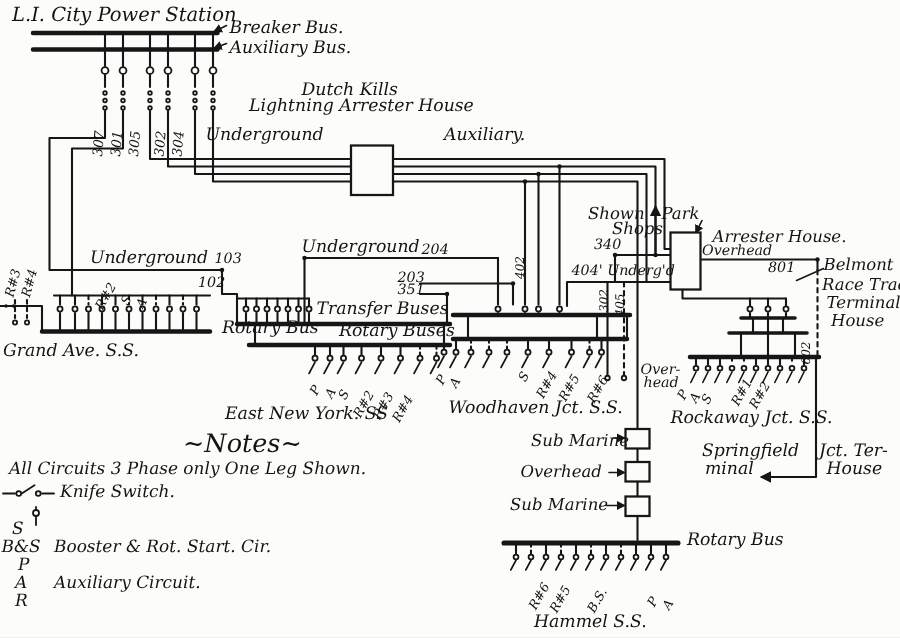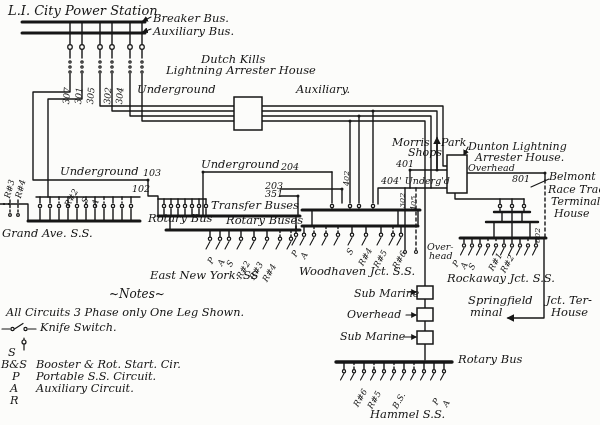--- a/index.html
+++ b/index.html
@@ -272,26 +272,25 @@
 
   <div class="lbl" style="left:299px;top:266px">Woodhaven Jct. S.S.</div>
   <div class="v90" style="left:343px;top:186px">402</div>
   <div class="tap" style="left:290px;top:254px">P</div>
   <div class="tap" style="left:299px;top:256px">A</div>
   <div class="tap" style="left:345px;top:252px">S</div>
   <div class="tap" style="left:357px;top:263px">R#4</div>
   <div class="tap" style="left:372px;top:265px">R#5</div>
   <div class="tap" style="left:391px;top:266px">R#6</div>
 
-  <div class="md lbl" style="left:392px;top:137px">Morris</div>
+  <div class="md lbl" style="left:392px;top:137px">Shown</div>
   <div class="md lbl" style="left:441px;top:137px">Park</div>
   <div class="md lbl" style="left:408px;top:147px">Shops</div>
-  <div class="sm lbl" style="left:396px;top:159px">401</div>
-
-  <div class="md lbl" style="left:468px;top:141px">Dunton Lightning</div>
+  <div class="sm lbl" style="left:396px;top:159px">340</div>
+
   <div class="md lbl" style="left:475px;top:152px">Arrester House.</div>
   <div class="sm lbl" style="left:468px;top:163px">Overhead</div>
   <div class="sm lbl" style="left:381px;top:176px">404' Underg'd</div>
   <div class="v90" style="left:399px;top:208px">302</div>
   <div class="v90" style="left:410px;top:211px">405</div>
 
   <div class="sm lbl" style="left:512px;top:174px">801</div>
   <div class="md lbl" style="left:549px;top:171px">Belmont</div>
   <div class="md lbl" style="left:548px;top:184px">Race Track</div>
   <div class="md lbl" style="left:551px;top:196px">Terminal</div>
@@ -309,32 +308,31 @@
 
   <div class="lbl" style="left:468px;top:295px">Springfield</div>
   <div class="lbl" style="left:546px;top:295px">Jct. Ter-</div>
   <div class="lbl" style="left:470px;top:307px">minal</div>
   <div class="lbl" style="left:551px;top:307px">House</div>
 
   <div class="md lbl" style="left:354px;top:288px">Sub Marine</div>
   <div class="md lbl" style="left:347px;top:309px">Overhead</div>
   <div class="md lbl" style="left:340px;top:331px">Sub Marine</div>
   <div class="lbl" style="left:458px;top:354px">Rotary Bus</div>
-  <div class="lbl" style="left:370px;top:409px">Hammel S.S.</div>
+  <div class="lbl" style="left:356px;top:409px">Hammel S.S.</div>
   <div class="tap" style="left:352px;top:404px">R#6</div>
   <div class="tap" style="left:366px;top:406px">R#5</div>
   <div class="tap" style="left:391px;top:406px">B.S.</div>
   <div class="tap" style="left:431px;top:402px">P</div>
   <div class="tap" style="left:441px;top:404px">A</div>
 
-  <div class="lbl" style="left:109px;top:288px;font-size:12px">~Notes~</div>
+  <div class="lbl" style="left:122px;top:288px;font-size:17px">~Notes~</div>
   <div class="lbl nt" style="left:6px;top:307px">All Circuits 3 Phase only One Leg Shown.</div>
   <div class="lbl nt" style="left:40px;top:322px">Knife Switch.</div>
   <div class="lbl nt" style="left:8px;top:347px">S</div>
   <div class="lbl nt" style="left:1px;top:359px">B&amp;S</div>
   <div class="lbl nt" style="left:36px;top:359px">Booster &amp; Rot. Start. Cir.</div>
   <div class="lbl nt" style="left:12px;top:371px">P</div>
-  <div class="lbl nt" style="left:36px;top:371px">Portable S.S. Circuit.</div>
   <div class="lbl nt" style="left:10px;top:383px">A</div>
   <div class="lbl nt" style="left:36px;top:383px">Auxiliary Circuit.</div>
   <div class="lbl nt" style="left:10px;top:395px">R</div>
 
 </div>
 
 </body></html>

